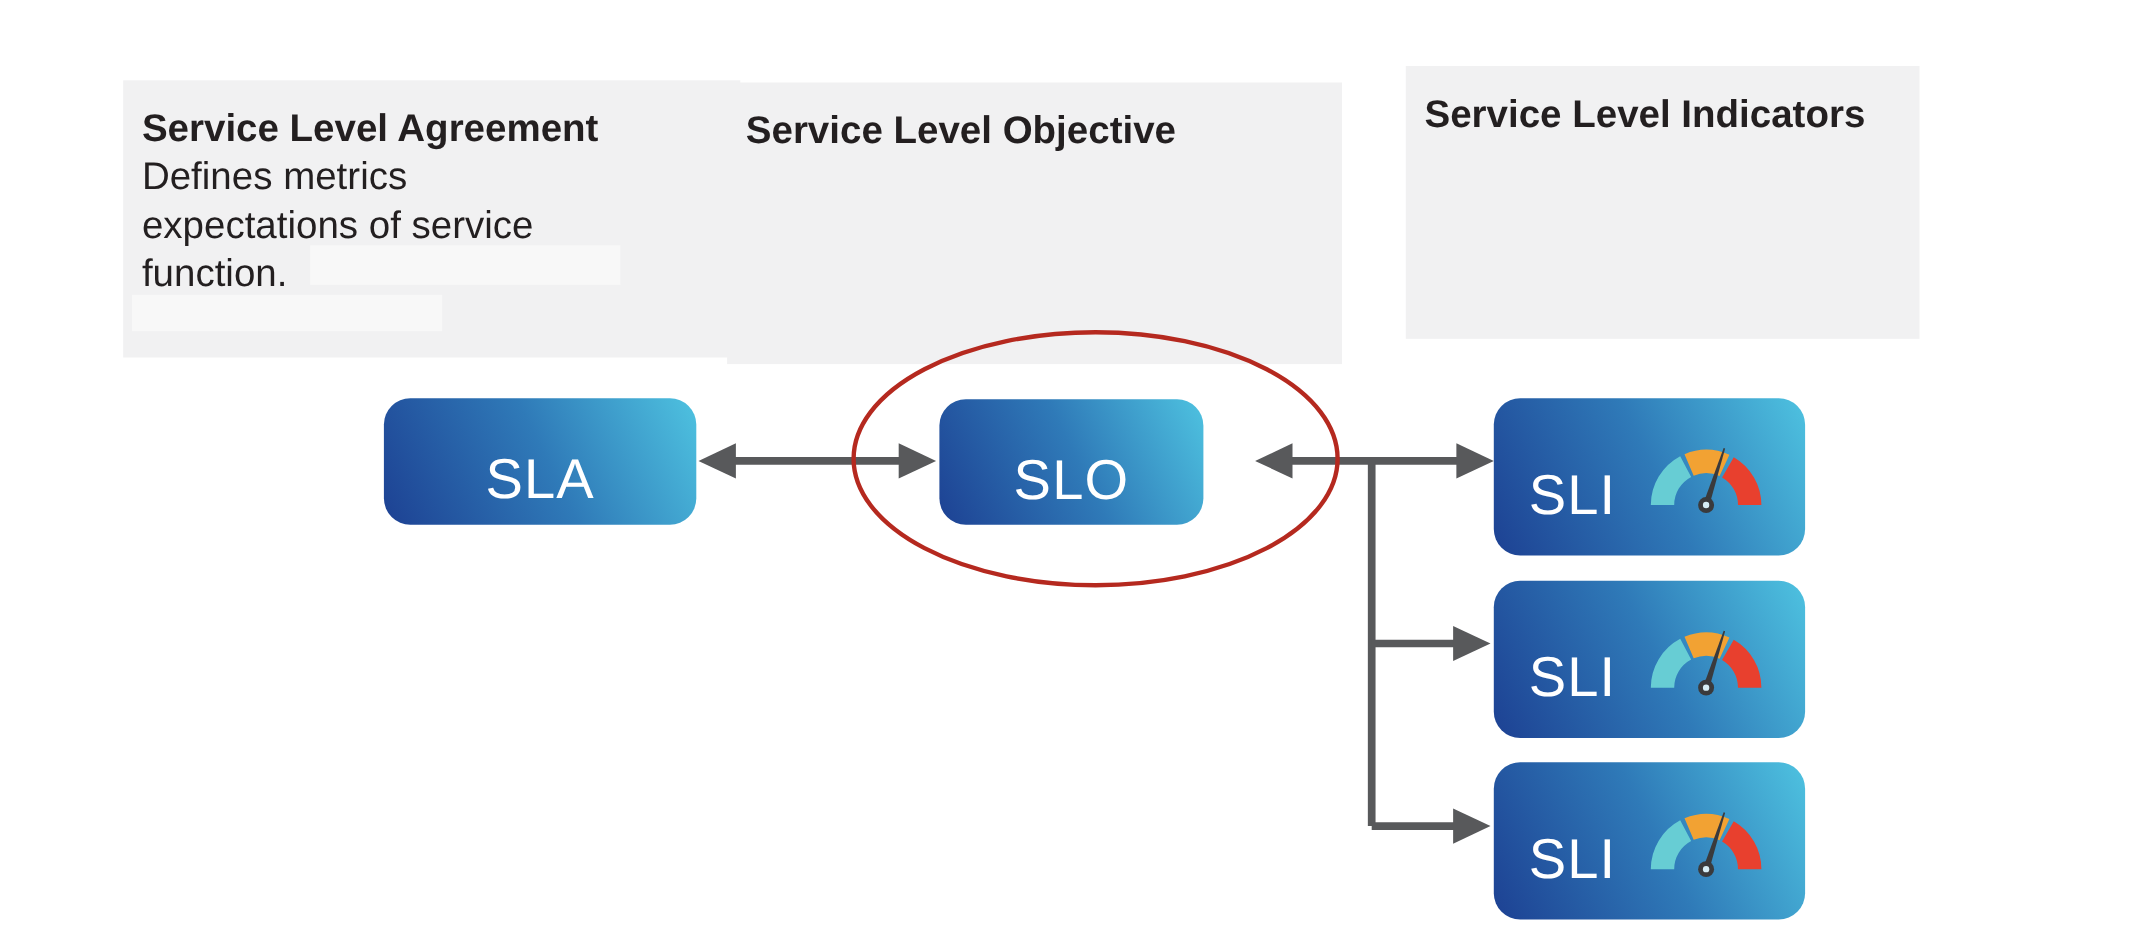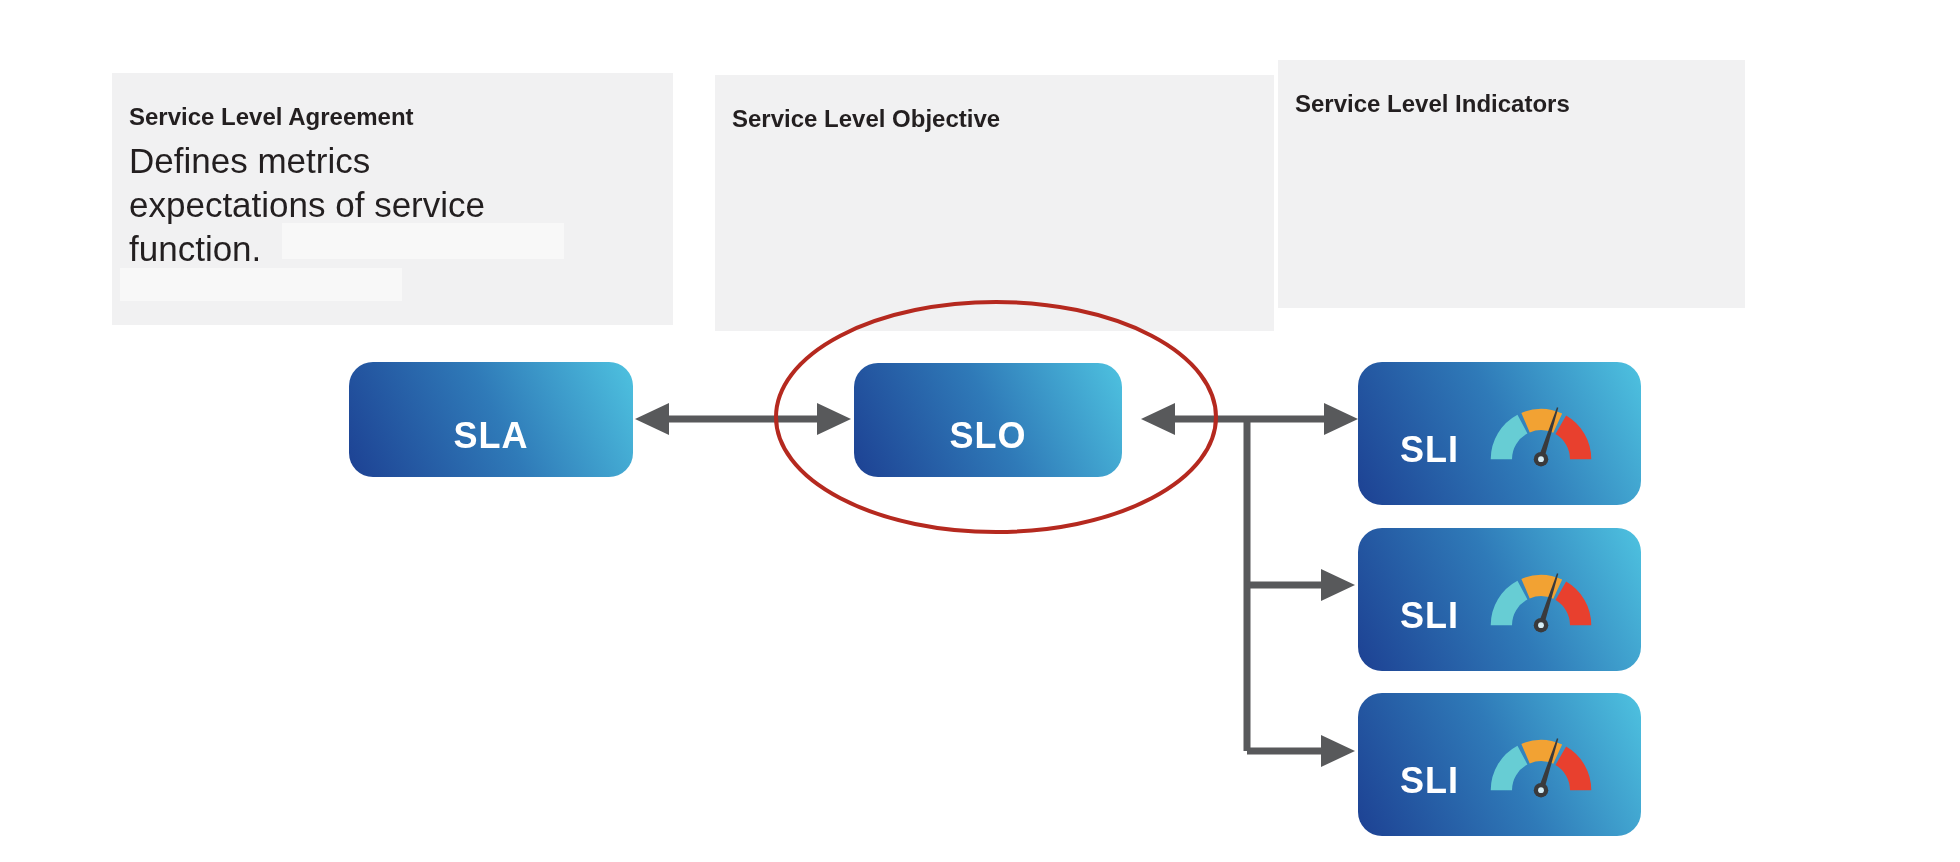--- a/index.html
+++ b/index.html
@@ -18,53 +18,53 @@
   
   .card{
     position:absolute;
     background:var(--card-bg,#f1f1f2);
     color:var(--text,#231f20);
     padding:22px 16px 16px 17px;
     box-sizing:border-box;
   }
   .card h3{
     margin:0;
-    font-size:24px;line-height:44px;font-weight:bold;
+    font-size:35px;line-height:44px;font-weight:bold;
     white-space:nowrap;
   }
   .card p{
     margin:0;
     font-size:35px;line-height:44px;font-weight:normal;
   }
   #card-sla{left:112px;top:73px;width:561px;height:252px;}
   #card-sla p{max-width:420px;}
-  #card-slo{left:715px;top:75px;width:559px;height:256px;}
+  #card-slo{left:661px;top:75px;width:559px;height:256px;}
   #card-slo p{max-width:472px;}
   #card-sli{left:1278px;top:60px;width:467px;height:248px;}
   #card-sli p{max-width:436px;}
 
   .redaction{position:absolute;background:var(--redaction,#f8f8f8);}
   #redaction-a{left:170px;top:150px;width:282px;height:36px;}
   #redaction-b{left:8px;top:195px;width:282px;height:33px;}
 
   
   .node{
     position:absolute;
     border-radius:24px;
     background:linear-gradient(64deg,var(--node-grad-1,#1d4193) 0%,var(--node-grad-2,#2f7ab8) 52%,var(--node-grad-3,#4ec2e0) 100%);
     display:flex;align-items:center;justify-content:center;
     color:#ffffff;
   }
   .node .label{
-    font-size:36px;font-weight:bold;letter-spacing:1px;
+    font-size:51px;font-weight:normal;letter-spacing:1px;
     line-height:1;
     margin-top:32px;
   }
   #node-sla{left:349px;top:362px;width:284px;height:115px;}
-  #node-slo{left:854px;top:363px;width:268px;height:114px;}
+  #node-slo{left:854px;top:363px;width:240px;height:114px;}
   .sli-node{left:1358px;width:283px;height:143px;gap:24px;}
   #node-sli-1{top:362px;}
   #node-sli-2{top:528px;}
   #node-sli-3{top:693px;}
   .gauge{width:116px;height:74px;display:block;}
   .gauge .seg-teal{stroke:var(--gauge-teal,#67cdd4);}
   .gauge .seg-orange{stroke:var(--gauge-orange,#f2a233);}
   .gauge .seg-red{stroke:var(--gauge-red,#e8402e);}
   .gauge .needle{fill:var(--gauge-needle,#3a3a3c);}
   .gauge .pivot{fill:var(--gauge-needle,#3a3a3c);}

